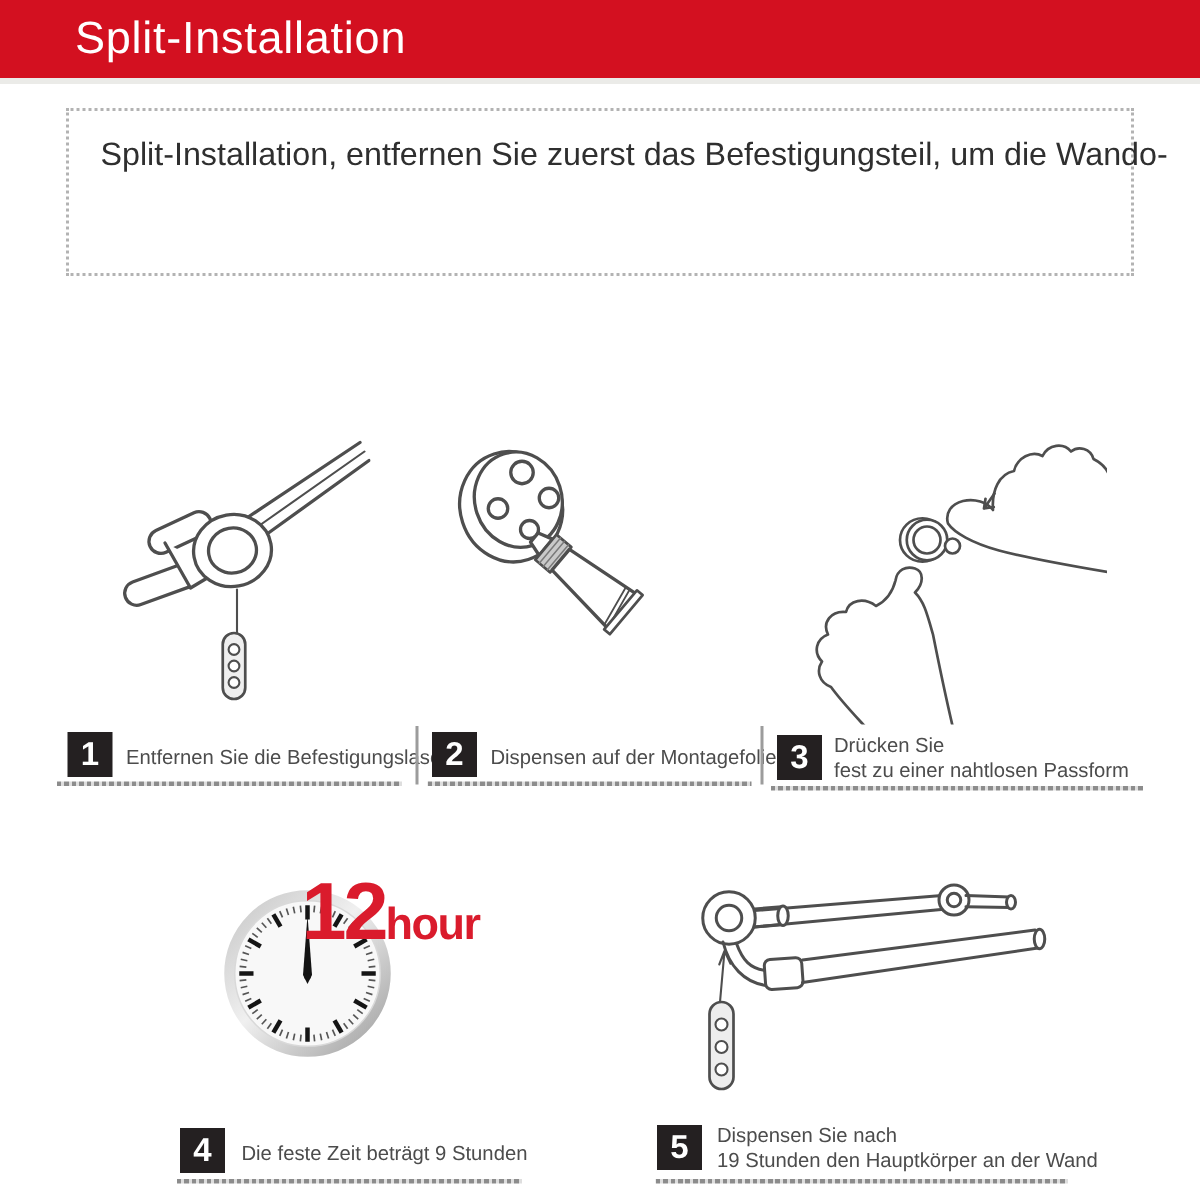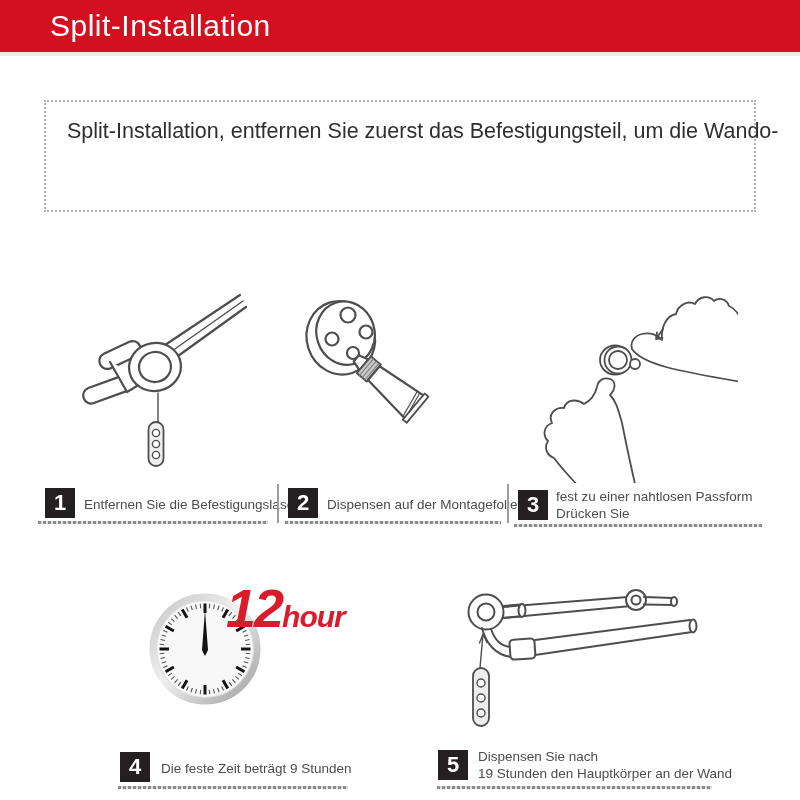--- a/index.html
+++ b/index.html
@@ -2,33 +2,33 @@
 <html><head>
 <meta charset="utf-8">
 <style>
   html,body{margin:0;padding:0;background:#fff;font-family:"Liberation Sans",sans-serif;}
   #stage{position:relative;width:800px;height:800px;background:#fff;overflow:hidden;}
 
   .header{position:absolute;left:0;top:0;width:800px;height:52px;display:flex;align-items:center;}
   .header-title{color:#fff;font-size:30px;letter-spacing:.5px;padding-left:50px;}
   .header-underline{position:absolute;left:0;top:52px;width:800px;height:4px;background:#ebebe8;}
 
-  .intro-box{position:absolute;left:44px;top:100px;width:712px;height:112px;border:2px dotted #b3b3b3;box-sizing:border-box;padding:11px 18px 0 21px;}
+  .intro-box{position:absolute;left:44px;top:72px;width:712px;height:112px;border:2px dotted #b3b3b3;box-sizing:border-box;padding:11px 18px 0 21px;}
   .intro-line{font-size:21.5px;line-height:37px;color:#2f2f2f;white-space:nowrap;}
 
   .illus{position:absolute;}
   svg{display:block;}
 
   .step-badge{position:absolute;width:30px;height:30px;display:flex;align-items:center;justify-content:center;
     color:#fff;font-size:22px;font-weight:bold;}
   .step-label{position:absolute;font-size:13.5px;color:#4c4c4c;line-height:17px;}
   .hdivider{position:absolute;height:3px;background:repeating-linear-gradient(90deg,#8c8c8c 0 3px,#dedede 3px 5px);}
   .vdivider{position:absolute;width:2px;background:#9c9c9c;}
 
-  .clock-label{position:absolute;left:226px;top:581px;display:flex;align-items:baseline;font-style:italic;font-weight:bold;justify-content:center;}
+  .clock-label{position:absolute;left:201px;top:581px;display:flex;align-items:baseline;font-weight:bold;justify-content:center;}
   .clock-label .big{font-size:54px;letter-spacing:-2px;line-height:1;}
   .clock-label .unit{font-size:30px;letter-spacing:-1px;}
 </style>
 </head>
 <body>
 
 <div id="stage">
 
   <div class="header" id="hdr" style="background: rgb(211, 16, 32);">
     <div class="header-title">Split-Installation</div>
@@ -105,22 +105,22 @@
   <div class="step-badge" style="left: 45px; top: 488px; background: rgb(36, 32, 33);">1</div>
   <div class="step-label" style="left:84px;top:496px;">Entfernen Sie die Befestigungslasche</div>
   <div class="hdivider" style="left:38px;top:521px;width:230px;"></div>
 
   <div class="step-badge" style="left: 288px; top: 488px; background: rgb(36, 32, 33);">2</div>
   <div class="step-label" style="left:327px;top:496px;">Dispensen auf der Montagefolie</div>
   <div class="hdivider" style="left:285px;top:521px;width:216px;"></div>
 
   <div class="step-badge" style="left: 518px; top: 490px; background: rgb(36, 32, 33);">3</div>
   <div class="step-label" style="left:556px;top:488px;">
+    <div>Drücken Sie</div>
     <div>fest zu einer nahtlosen Passform</div>
-    <div>Drücken Sie</div>
   </div>
   <div class="hdivider" style="left:514px;top:524px;width:248px;"></div>
 
   <div class="vdivider" style="left:277px;top:484px;height:39px;"></div>
   <div class="vdivider" style="left:507px;top:484px;height:39px;"></div>
 
   <div class="illus" style="left:149px;top:593px;width:112px;height:112px;">
     <svg id="clock-svg" width="112" height="112" viewBox="0 0 112 112">
       <defs>
         <linearGradient id="rim" x1="0" y1="0" x2="1" y2="1">

